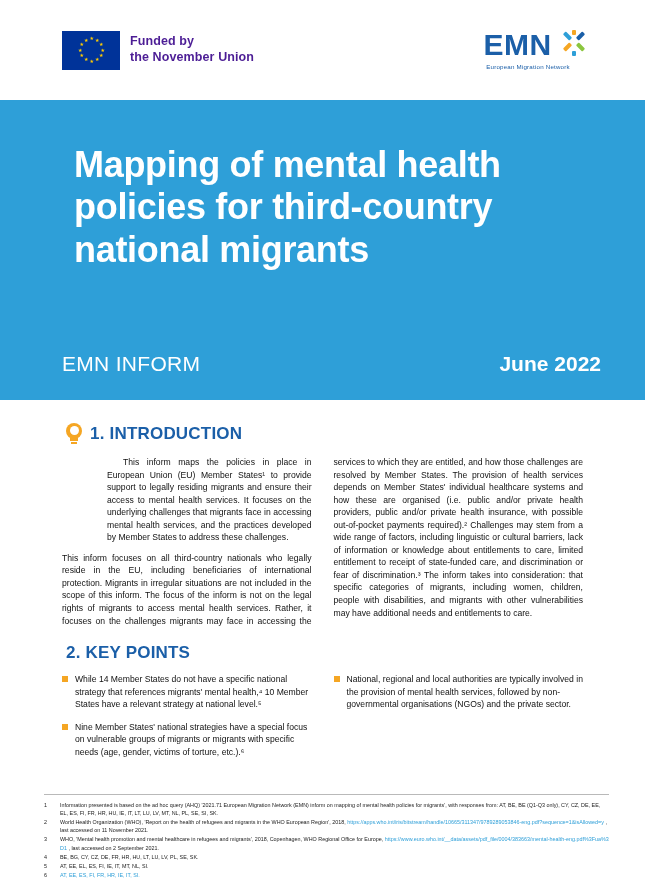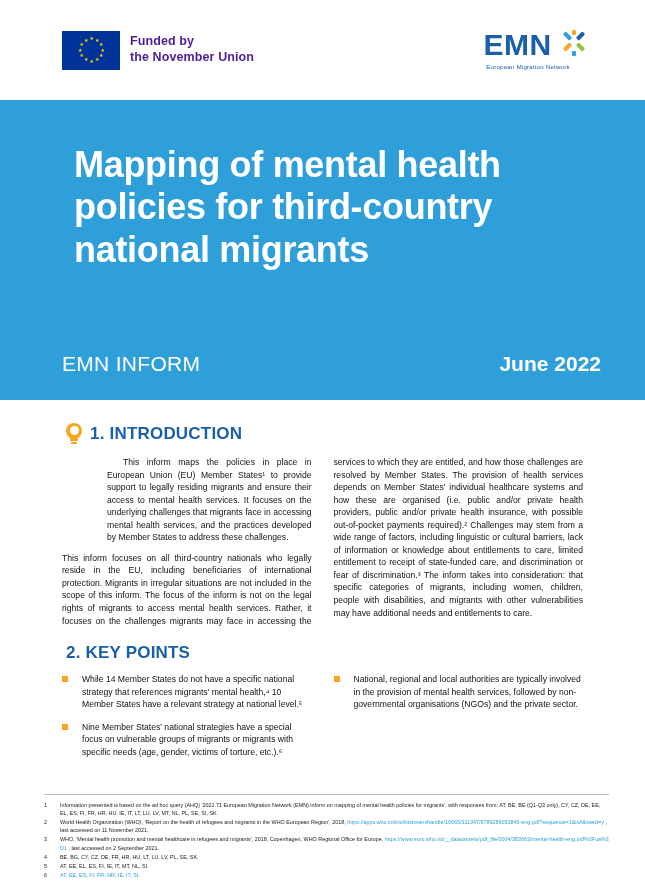--- a/index.html
+++ b/index.html
@@ -208,21 +208,21 @@
     margin-left: 45px;
   }
 
   .keypoints {
     margin: 8px 18px 0 18px;
     column-count: 2;
     column-gap: 22px;
   }
   .kp {
     display: flex;
-    gap: 14px;
+    gap: 7px;
     margin: 0 0 10px 0;
     break-inside: avoid;
   }
   .kp .sq {
     width: 6px;
     height: 6px;
     background: #f5a623;
     flex: none;
     margin-top: 3px;
   }

